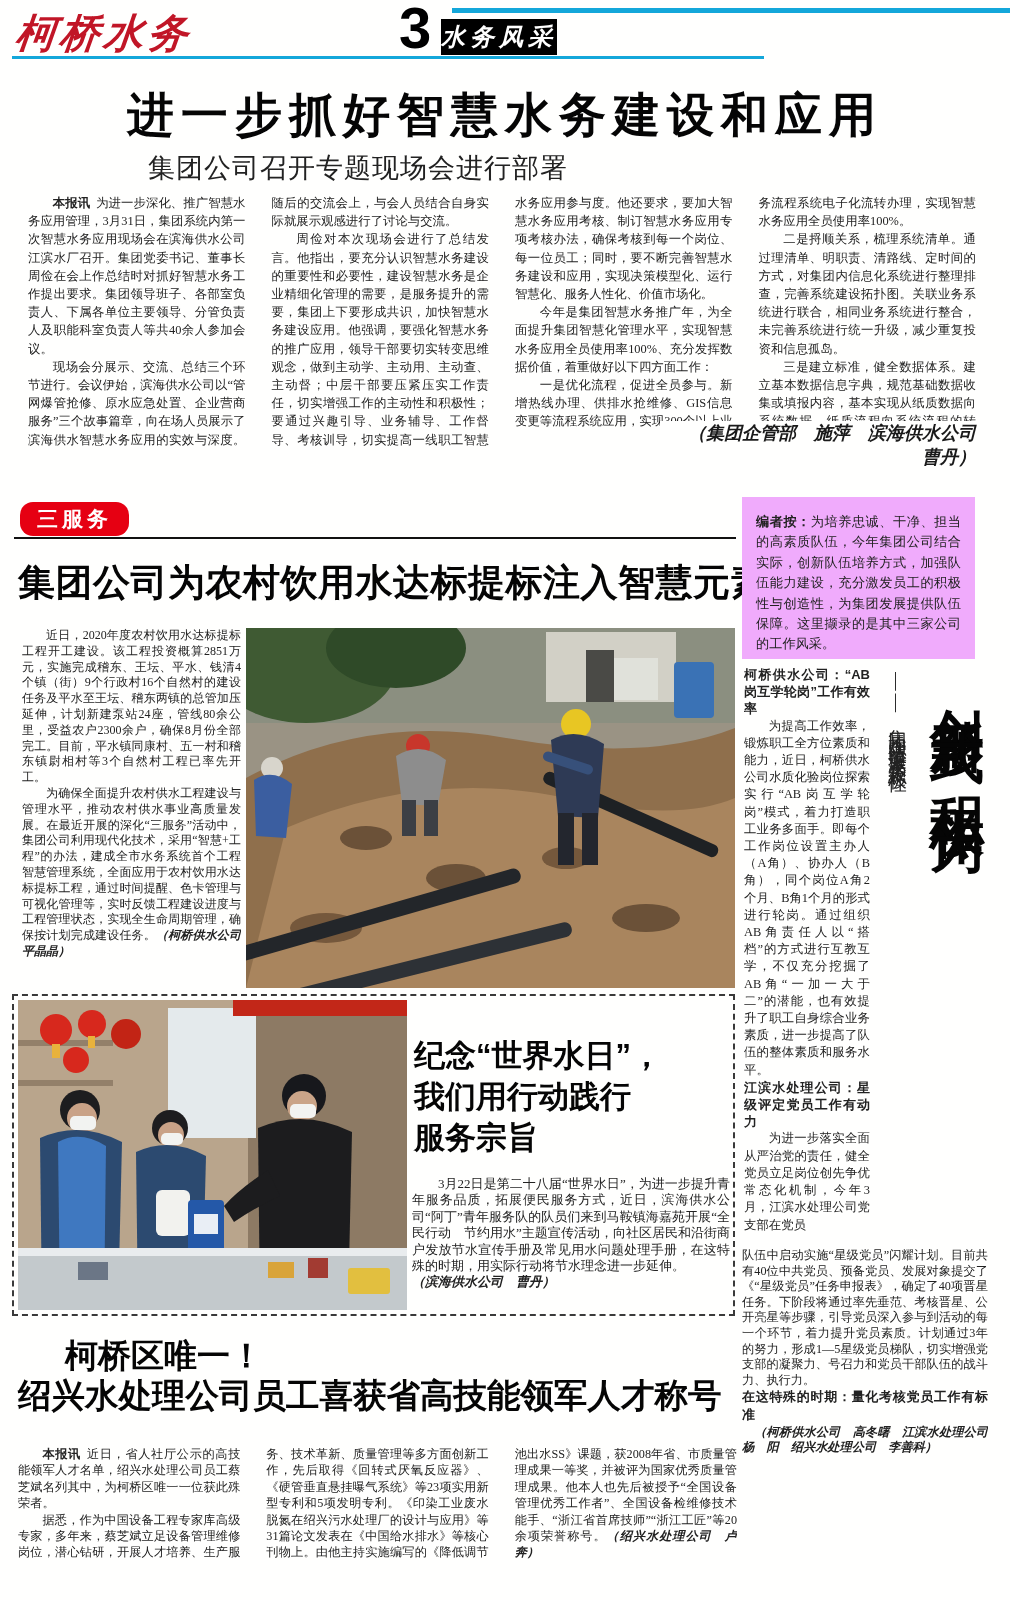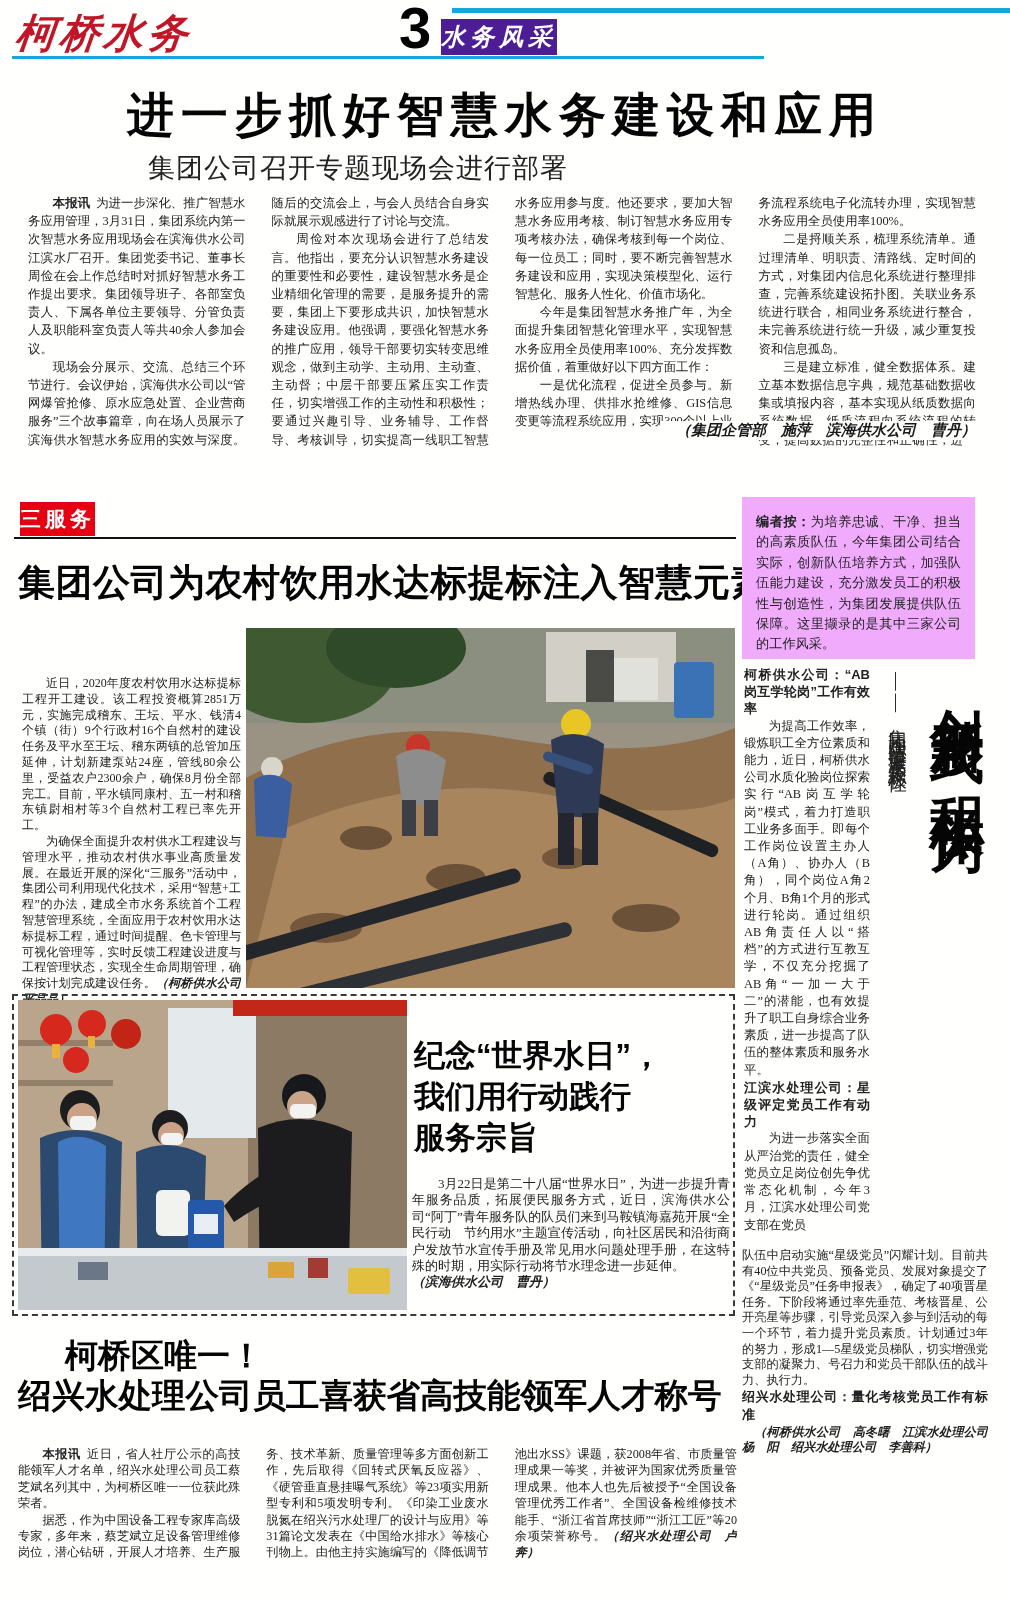--- a/index.html
+++ b/index.html
@@ -9,49 +9,49 @@
   .just{text-align:justify;}
   .indent{text-indent:2em;}
   p{margin:0;}
 
   
   .brand{left:16px;top:6px;font-family:"Liberation Serif",serif;font-style:italic;
          font-weight:700;font-size:40px;color:#c11627;letter-spacing:4px;transform:skewX(-6deg);}
   .rule-top{left:452px;top:8px;width:558px;height:5px;background:#14a7da;}
   .rule-bottom{left:12px;top:56px;width:752px;height:3px;background:#14a7da;}
   .page-num{left:399px;top:-2px;font-size:58px;font-weight:900;line-height:60px;color:#000;}
-  .badge-fengcai{left:441px;top:19px;width:116px;height:36px;background:#4c1d95;color:#fff;
+  .badge-fengcai{left:441px;top:19px;width:116px;height:36px;background:#000000;color:#fff;
          font-weight:700;font-size:24px;letter-spacing:5px;display:flex;align-items:center;
          justify-content:center;font-style:italic;}
   .header-meta{left:640px;top:34px;width:365px;text-align:right;font-size:15px;}
   .header-meta b{font-weight:700;}
   .header-meta .ed-name{font-family:"Liberation Serif",serif;font-weight:400;color:#444;
          font-size:14px;margin-left:10px;}
 
   
   .a1-headline{left:0;top:84px;width:1010px;text-align:center;font-size:47px;font-weight:900;
          letter-spacing:7px;color:#050505;}
   .a1-subhead{left:148px;top:150px;font-size:27px;letter-spacing:1px;color:#222;}
   .a1-body{left:28px;top:194px;width:948px;height:256px;column-count:4;column-gap:26px;
          font-family:"Liberation Serif",serif;font-size:12.4px;line-height:18.2px;color:#222;
          overflow:hidden;}
   .lead-label{font-weight:700;font-family:"Liberation Sans",sans-serif;margin-right:6px;}
   .a1-byline{left:660px;top:421px;width:316px;text-align:right;font-family:"Liberation Serif",serif;
-         font-style:italic;font-weight:600;font-size:15px;background:#fffffe;}
-
-  
-  .badge-sanfuwu{left:20px;top:502px;width:75px;height:34px;background:#e60012;color:#fff;
+         font-style:italic;font-weight:600;font-size:18px;background:#fffffe;}
+
+  
+  .badge-sanfuwu{left:20px;top:502px;width:109px;height:34px;background:#e60012;color:#fff;
          font-weight:700;font-size:21px;letter-spacing:4px;display:flex;align-items:center;
-         justify-content:center;}
+         justify-content:center;border-radius:13px;}
   .rule-sanfuwu{left:14px;top:537px;width:722px;height:2px;background:#111;}
 
   
   .a2-headline{left:18px;top:558px;font-size:37px;font-weight:900;letter-spacing:0.5px;color:#050505;}
   .a2-body{left:22px;top:628px;width:219px;height:338px;font-family:"Liberation Serif",serif;
-         font-size:12px;line-height:15.8px;color:#222;overflow:hidden;margin-top:48px;}
+         font-size:12px;line-height:15.8px;color:#222;overflow:hidden;}
   .byline-inline{font-style:italic;font-weight:600;}
   .photo-frame{background:#777;overflow:hidden;}
 
   
   .editor-note{left:742px;top:497px;width:233px;height:162px;background:#f0abfc;box-sizing:border-box;
          padding:15px 14px;font-family:"Liberation Serif",serif;font-size:13.2px;line-height:20.4px;
          color:#222;text-align:justify;}
   .editor-note b{font-family:"Liberation Sans",sans-serif;}
 
   
@@ -170,21 +170,21 @@
     <p class="indent">为进一步落实全面从严治党的责任，健全党员立足岗位创先争优常态化机制，今年3月，江滨水处理公司党支部在党员</p>
   </div>
 
   <div class="abs feature-vertical">
     <div class="vt-main">创新形式　积极作为</div>
     <div class="vt-sub">——集团加强队伍建设激发水务人积极性</div>
   </div>
 
   <div class="abs feature-wide just">
     <p>队伍中启动实施“星级党员”闪耀计划。目前共有40位中共党员、预备党员、发展对象提交了《“星级党员”任务申报表》，确定了40项晋星任务。下阶段将通过率先垂范、考核晋星、公开亮星等步骤，引导党员深入参与到活动的每一个环节，着力提升党员素质。计划通过3年的努力，形成1—5星级党员梯队，切实增强党支部的凝聚力、号召力和党员干部队伍的战斗力、执行力。</p>
-    <p class="f-head">绍兴水处理公司：量化考核党员工作有标准</p>
+    <p class="f-head">在这特殊的时期：量化考核党员工作有标准</p>
     <p class="fw-byline">（柯桥供水公司　高冬曙　江滨水处理公司　杨　阳　绍兴水处理公司　李善科）</p>
   </div>
 
   <div class="abs article3-box">
 
     <div class="abs photo-frame" style="left:4px;top:4px;width:389px;height:310px;">
       <svg width="389" height="310" viewBox="0 0 389 310">
         <rect width="389" height="310" fill="#b9a58c"></rect>
         <rect x="230" y="0" width="159" height="310" fill="#8d7a64"></rect>
         <rect x="150" y="8" width="88" height="130" fill="#e4eaec"></rect>

